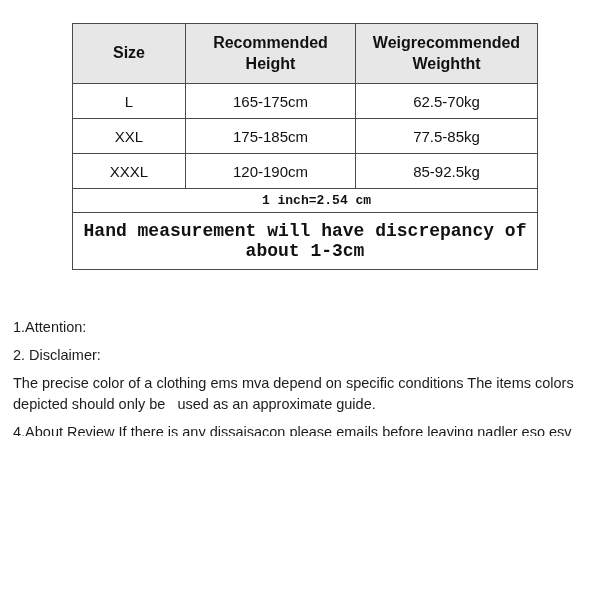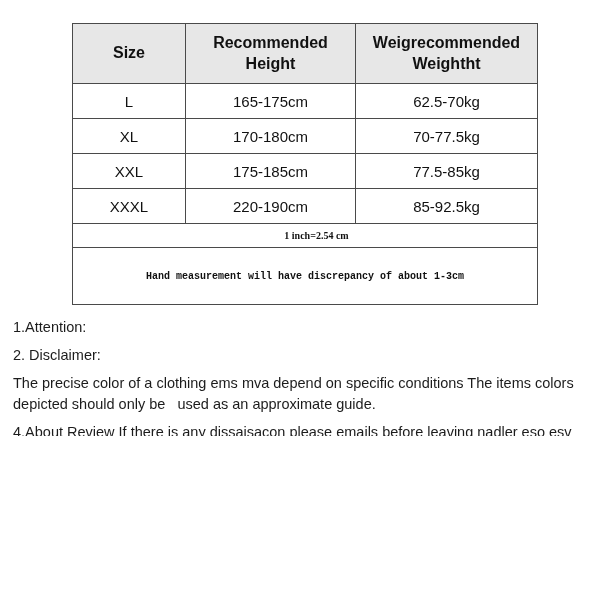--- a/index.html
+++ b/index.html
@@ -41,29 +41,29 @@
     font-weight: bold;
     line-height: 1.3;
     white-space: pre-line;
   }
   .size-table .data-row td {
     height: 35px;
     font-size: 15px;
   }
   .size-table .inch-row td {
     height: 24px;
-    font-family: Liberation Serif, serif;
-    font-size: 10px;
+    font-family: Liberation Mono, monospace;
+    font-size: 13px;
     font-weight: 600;
     padding-left: 23px;
   }
   .size-table .hand-row td {
     height: 57px;
     font-family: "Liberation Mono", monospace;
-    font-size: 10px;
+    font-size: 18px;
     font-weight: 600;
   }
   .notes {
     position: absolute;
     left: 13px;
     top: 317px;
     width: 587px;
     font-size: 14.5px;
     line-height: 21px;
   }
@@ -90,32 +90,27 @@
 Weightht</th>
       </tr>
     </thead>
     <tbody>
       <tr class="data-row">
         <td>L</td>
         <td>165-175cm</td>
         <td>62.5-70kg</td>
       </tr>
       <tr class="data-row">
-        <td>XL</td>
-        <td>170-180cm</td>
-        <td>70-77.5kg</td>
-      </tr>
-      <tr class="data-row">
         <td>XXL</td>
         <td>175-185cm</td>
         <td>77.5-85kg</td>
       </tr>
       <tr class="data-row">
         <td>XXXL</td>
-        <td>220-190cm</td>
+        <td>120-190cm</td>
         <td>85-92.5kg</td>
       </tr>
       <tr class="inch-row">
         <td colspan="3">1 inch=2.54 cm</td>
       </tr>
       <tr class="hand-row">
         <td colspan="3">Hand measurement will have discrepancy of about 1-3cm</td>
       </tr>
     </tbody>
   </table>

